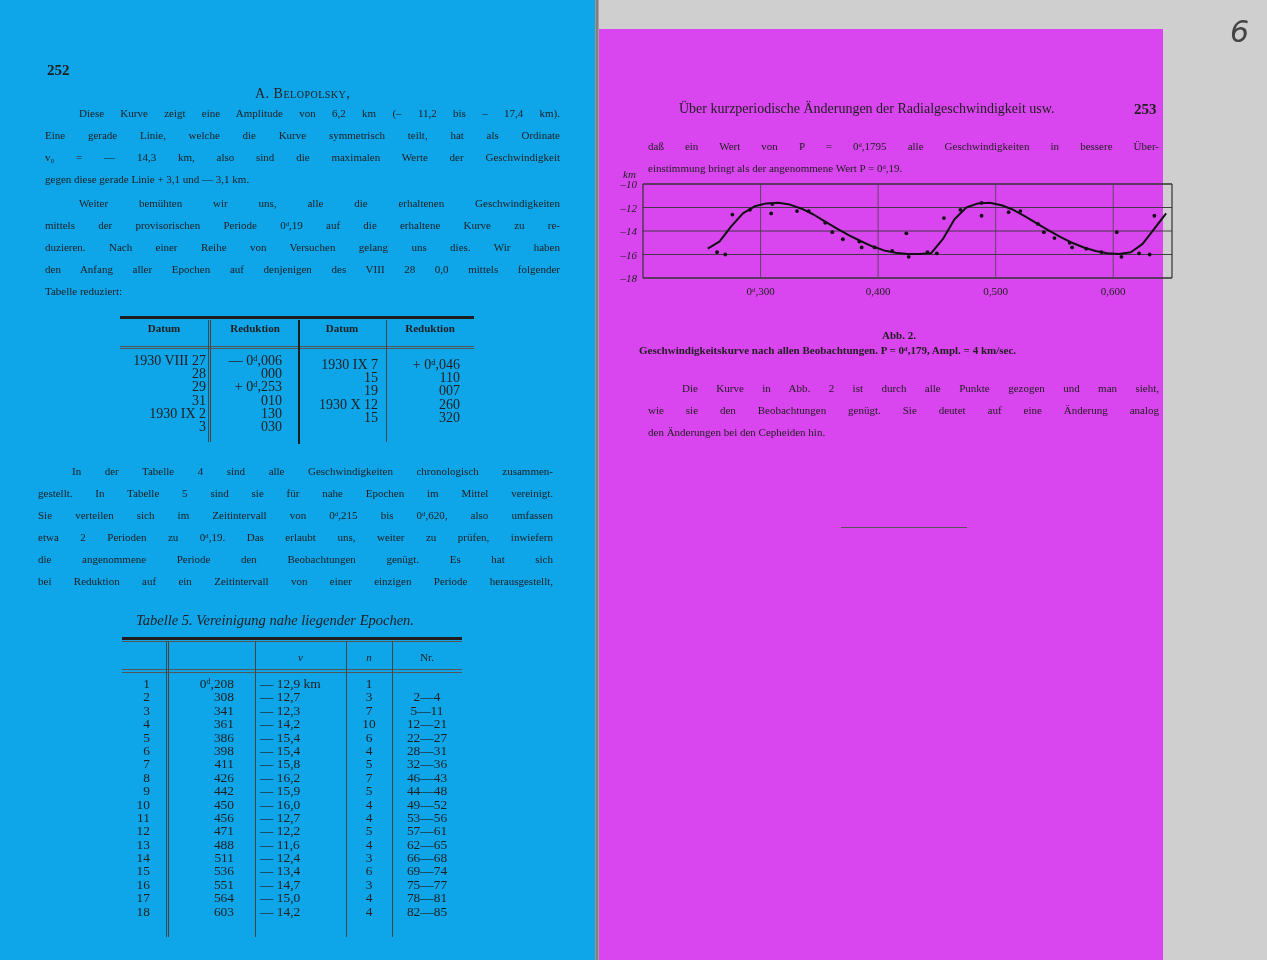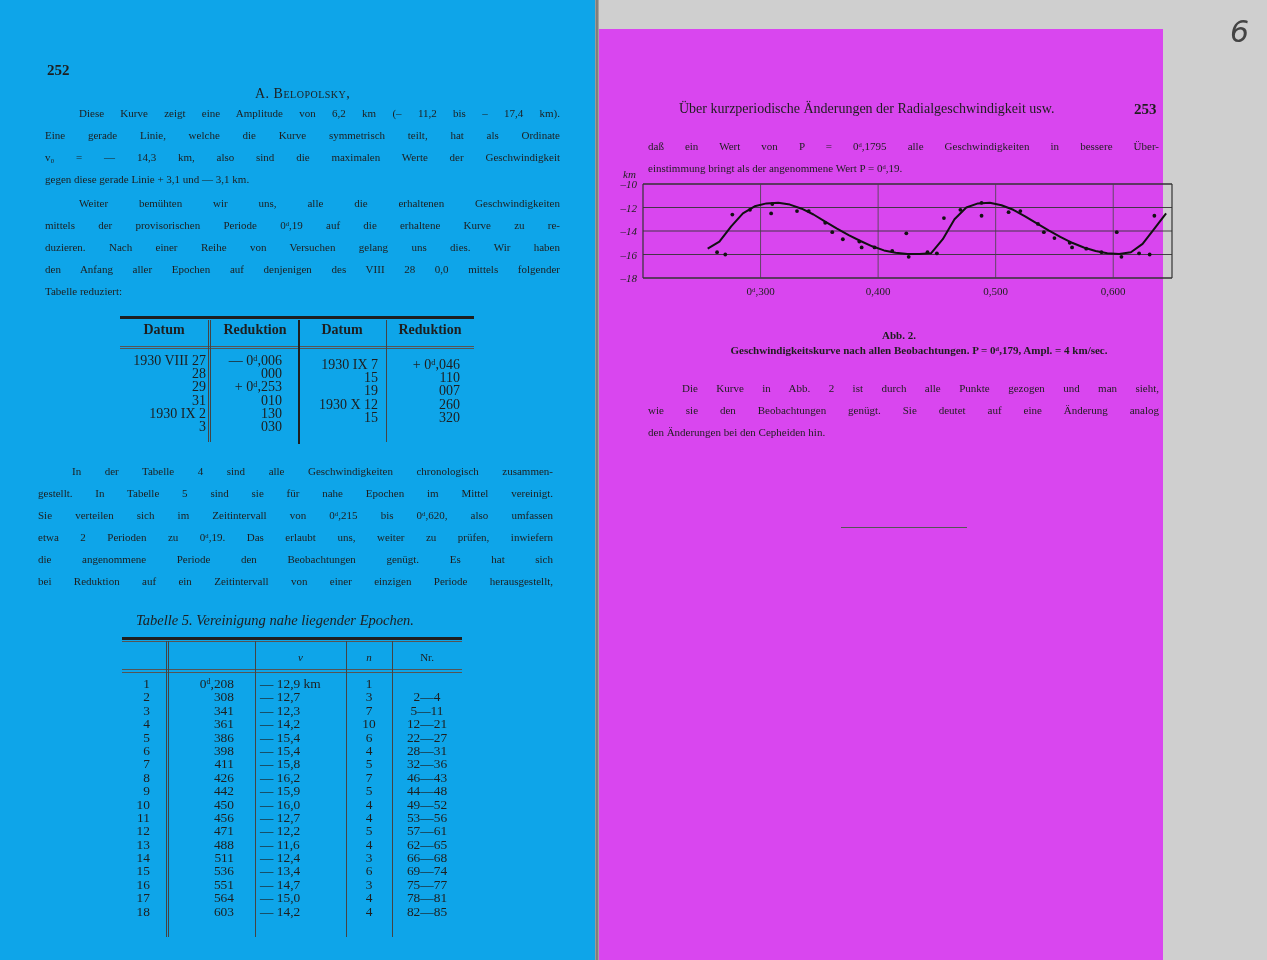--- a/index.html
+++ b/index.html
@@ -33,21 +33,21 @@
   .indent { text-indent:34px; }
   .sc { font-variant:small-caps; letter-spacing:0.5px; }
 
   
   #reduction-table {
     position:absolute; left:120px; top:316px; width:354px;
     font-family:"Liberation Serif", serif; font-size:14px;
   }
   #reduction-table .topline { position:absolute; left:0; right:0; top:0; height:3px; background:#1e1e1e; }
   #reduction-table .hdr {
-    position:absolute; top:6px; font-size:14px; font-weight:bold; text-align:center;
+    position:absolute; top:6px; font-size:11px; font-weight:bold; text-align:center;
   }
   #reduction-table .hline { position:absolute; left:0; right:0; top:30px; height:1px; background:#555; }
   #reduction-table .hline2 { position:absolute; left:0; right:0; top:32px; height:1px; background:#555; }
   .vline { position:absolute; width:1px; background:#444; }
   .vbold { position:absolute; width:2px; background:#1e1e1e; }
   .rcol { position:absolute; text-align:right; line-height:13.2px; }
 
   
   #table5-title {
     position:absolute; left:136px; top:612px; font-style:italic; font-size:14.5px;
@@ -268,21 +268,21 @@
 <div id="right-page" class="page">
   <div class="abs running-head" style="left:80px;top:72px;">Über kurzperiodische Änderungen der Radialgeschwindigkeit usw.</div>
   <div class="abs pnum" style="left:535px;top:72px;">253</div>
 
   <div class="para" style="left:49px;top:106px;width:511px;">
     <p>daß ein Wert von P = 0ᵈ,1795 alle Geschwindigkeiten in bessere Über-</p>
     <p class="last">einstimmung bringt als der angenommene Wert P = 0ᵈ,19.</p>
   </div>
 
   <div class="caption" style="left:0;width:600px;top:300px;text-align:center;font-size:11px;font-weight:bold;">Abb. 2.</div>
-  <div class="caption" style="left:40px;width:560px;top:315px;text-align:center;font-size:11px;font-weight:bold;">Geschwindigkeitskurve nach allen Beobachtungen.  P = 0ᵈ,179, Ampl. = 4 km/sec.</div>
+  <div class="caption" style="left:40px;width:560px;top:315px;font-size:11px;font-weight:bold;">Geschwindigkeitskurve nach allen Beobachtungen.  P = 0ᵈ,179, Ampl. = 4 km/sec.</div>
 
   <div class="para" style="left:49px;top:348px;width:511px;">
     <p class="indent">Die Kurve in Abb. 2 ist durch alle Punkte gezogen und man sieht,</p>
     <p>wie sie den Beobachtungen genügt. Sie deutet auf eine Änderung analog</p>
     <p class="last">den Änderungen bei den Cepheiden hin.</p>
   </div>
 
   <div class="rule" style="left:242px;top:498px;width:126px;"></div>
 </div>
 

